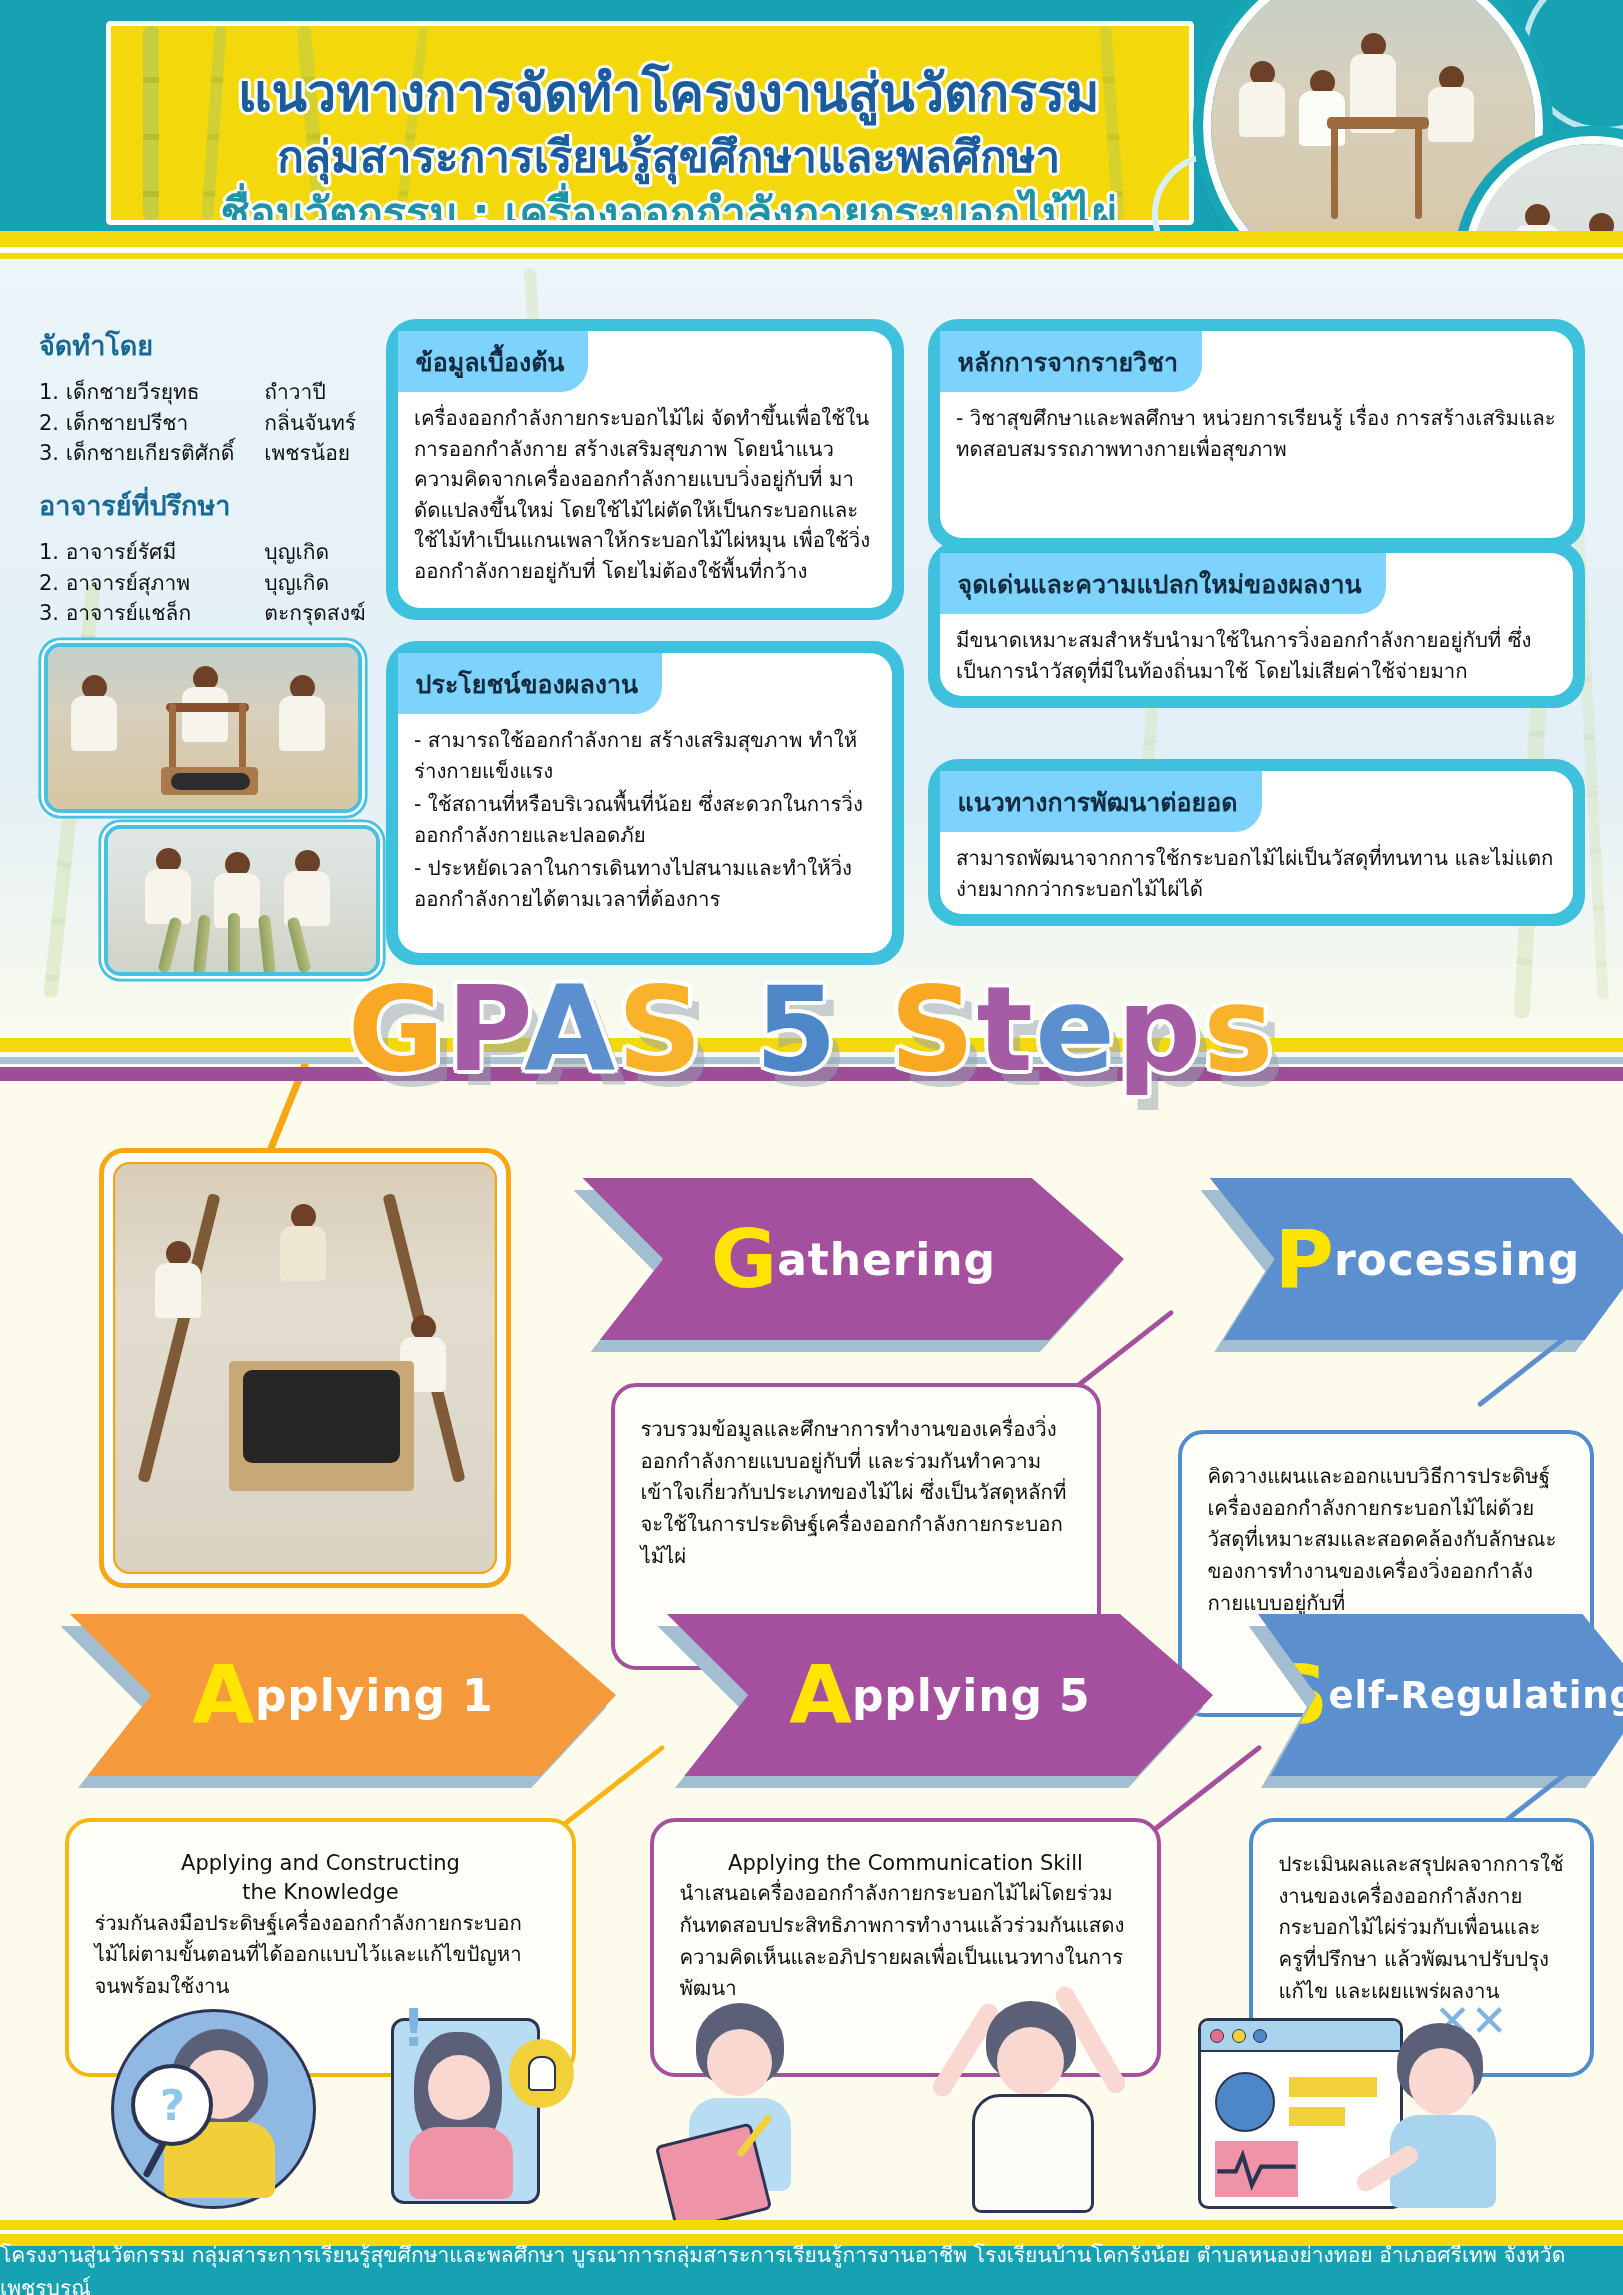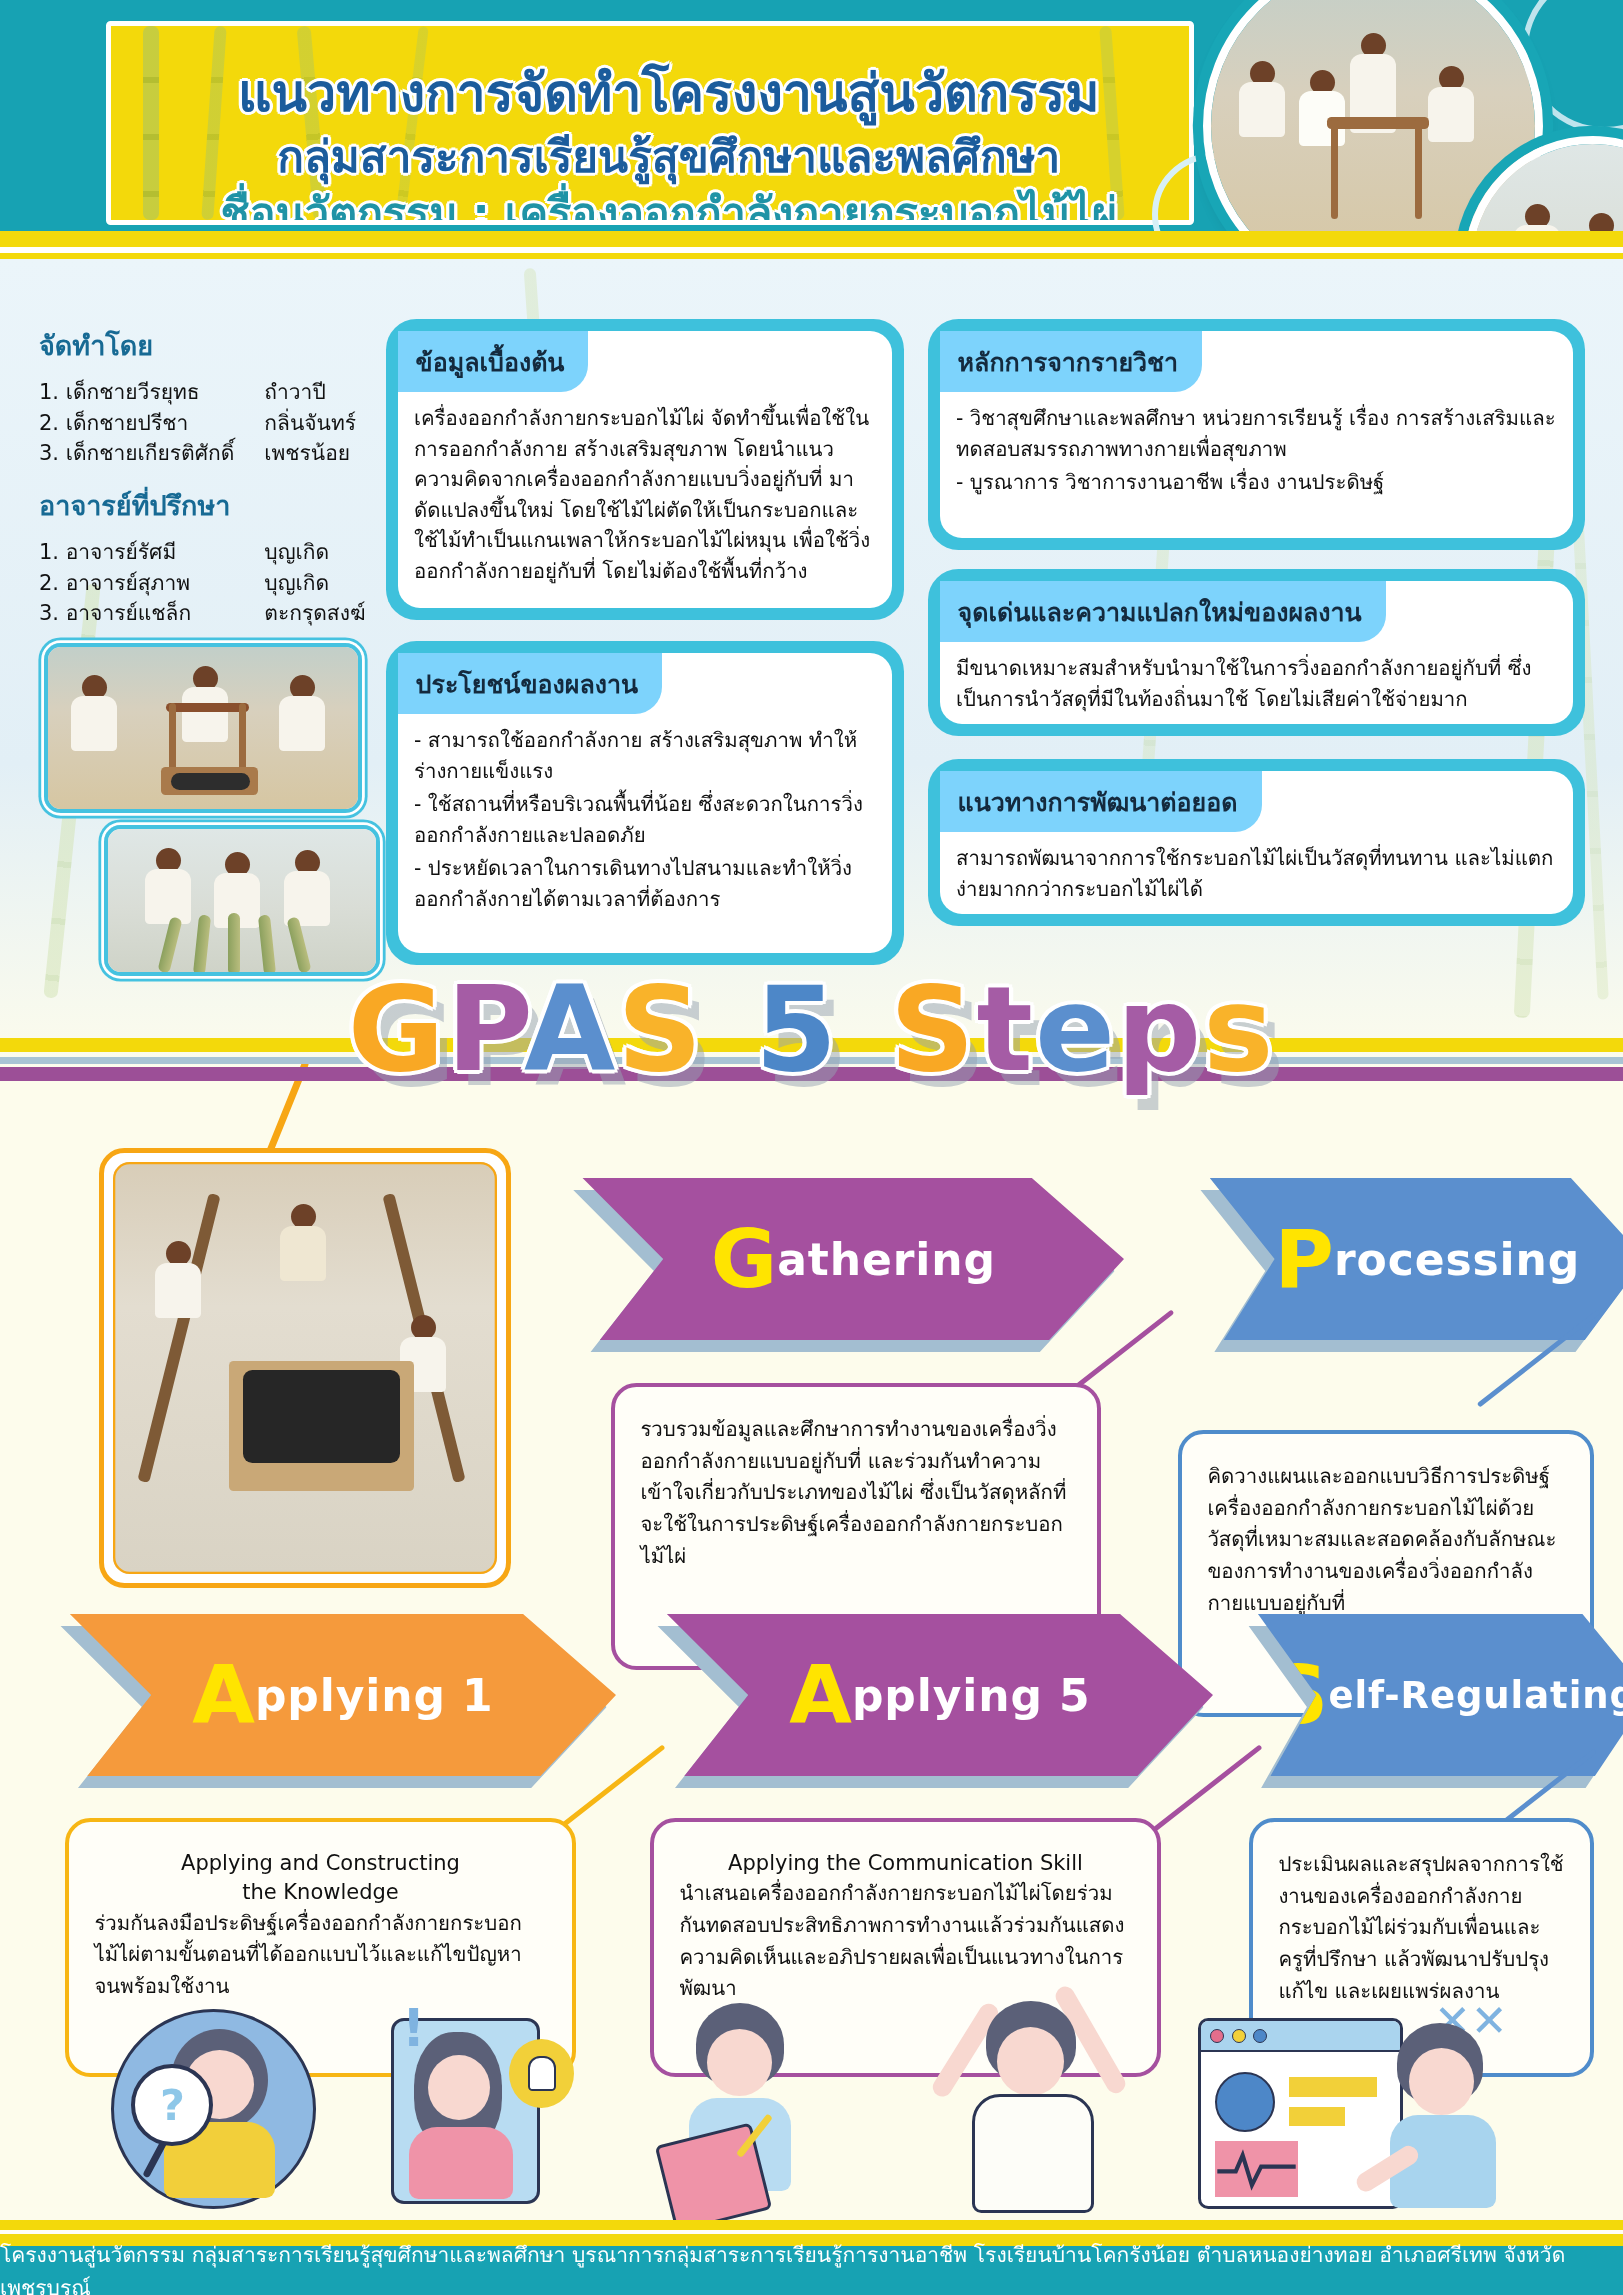--- a/index.html
+++ b/index.html
@@ -255,25 +255,24 @@
     </div>
   </div>
 
   <div class="tealbox" style="left:928px;top:319px;width:657px;height:231px;">
     <div class="panel"></div>
     <div class="tab">
       <span class="h">หลักการจากรายวิชา</span>
     </div>
     <div class="bodytxt">
       <div class="it">- วิชาสุขศึกษาและพลศึกษา หน่วยการเรียนรู้ เรื่อง การสร้างเสริมและทดสอบสมรรถภาพทางกายเพื่อสุขภาพ</div>
-      <div class="it">- บูรณาการ วิชาการงานอาชีพ เรื่อง งานประดิษฐ์</div>
-    </div>
-  </div>
-
-  <div class="tealbox" style="left:928px;top:569px;width:657px;height:167px;">
+    </div>
+  </div>
+
+  <div class="tealbox" style="left:928px;top:541px;width:657px;height:167px;">
     <div class="panel"></div>
     <div class="tab">
       <span class="h">จุดเด่นและความแปลกใหม่ของผลงาน</span>
     </div>
     <div class="bodytxt">มีขนาดเหมาะสมสำหรับนำมาใช้ในการวิ่งออกกำลังกายอยู่กับที่ ซึ่งเป็นการนำวัสดุที่มีในท้องถิ่นมาใช้ โดยไม่เสียค่าใช้จ่ายมาก</div>
   </div>
 
   <div class="tealbox" style="left:928px;top:759px;width:657px;height:167px;">
     <div class="panel"></div>
     <div class="tab">

